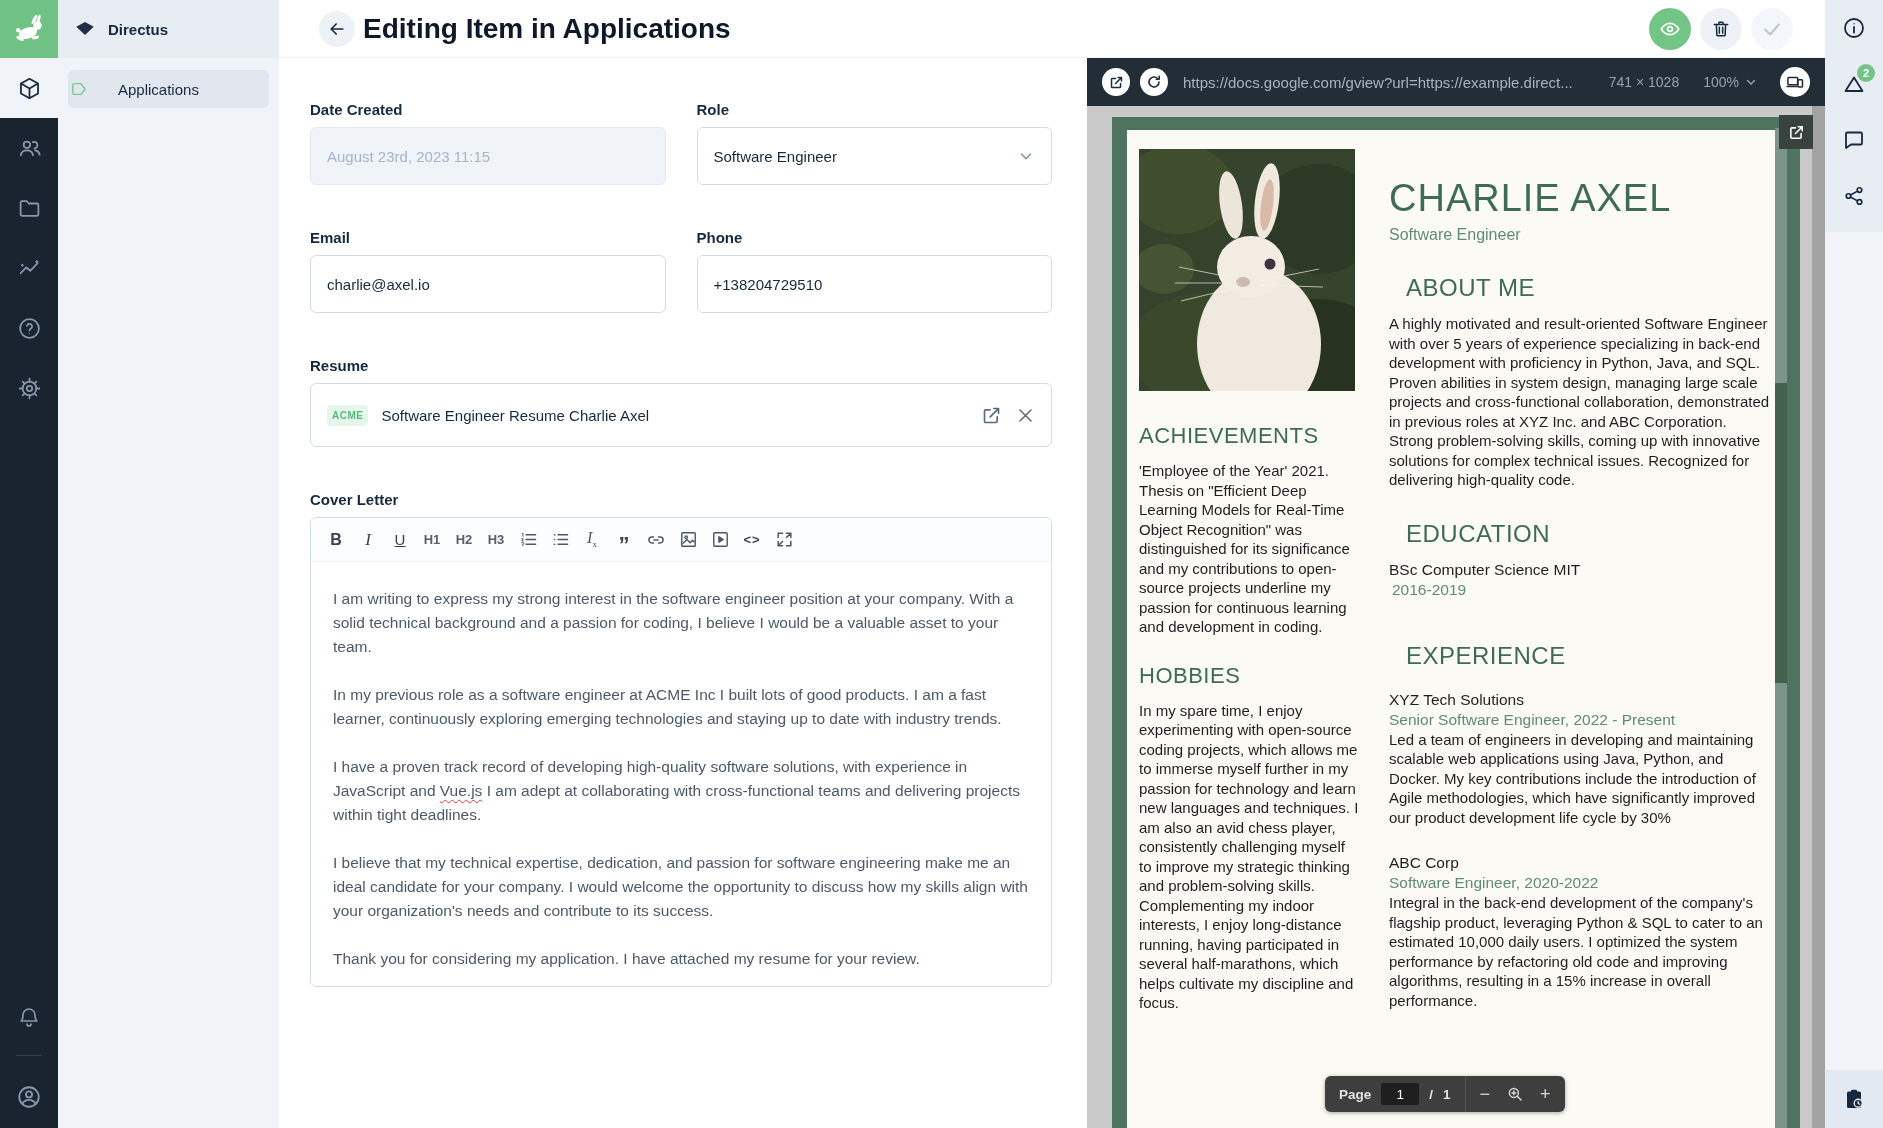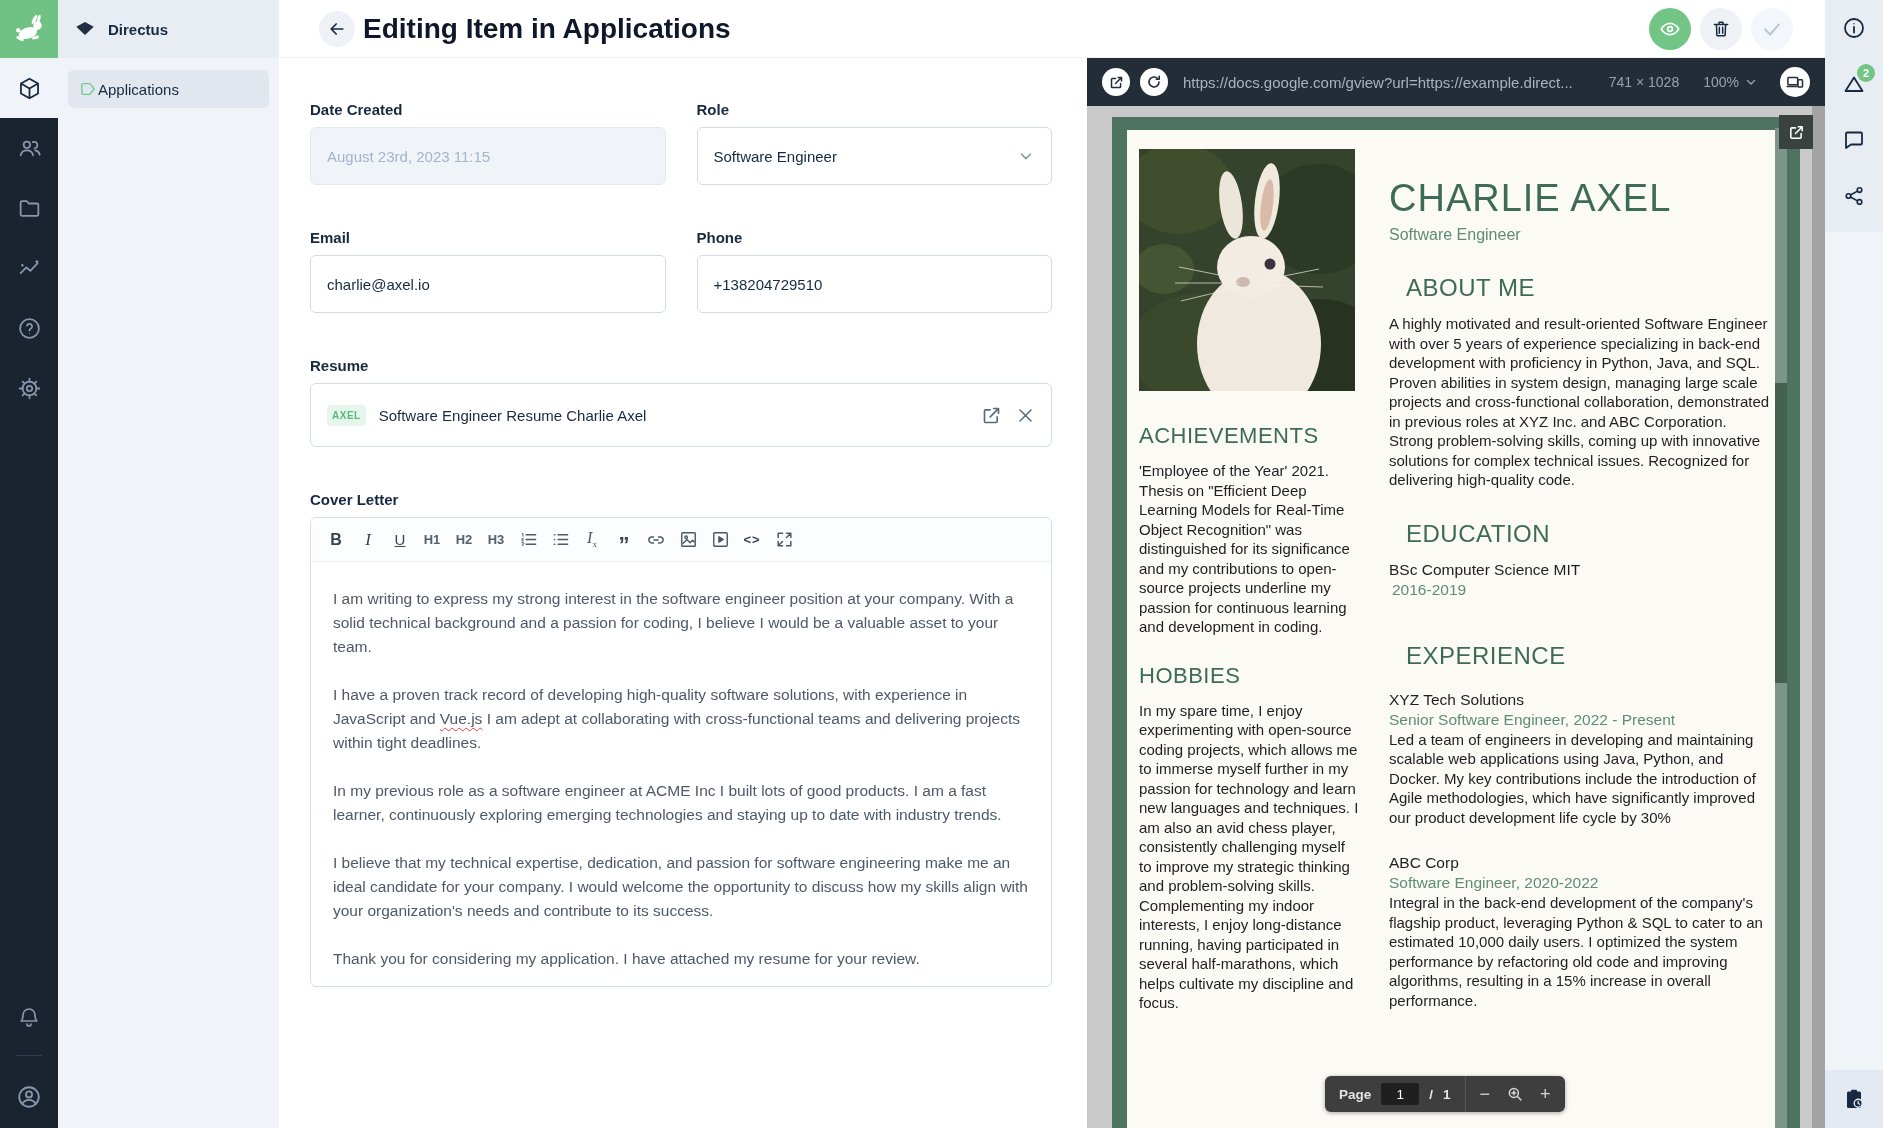--- a/index.html
+++ b/index.html
@@ -16,21 +16,21 @@
   .module-bottom { position:absolute; bottom:0; left:0; width:58px; display:flex; flex-direction:column; align-items:center; }
   .mod-divider { width:26px; height:1px; background:#303c50; margin:10px 0; }
   .mb-icon { width:58px; height:56px; display:flex; align-items:center; justify-content:center; }
 
   
   .nav { width:221px; background:#f0f4f9; flex:none; display:flex; flex-direction:column; }
   .nav-header { height:58px; background:#e8ecf3; display:flex; align-items:center; padding:0 16px; gap:12px;
                 color:#172940; font-size:15px; font-weight:600;text-align:center; }
   .nav-body { padding:12px 10px; }
   .nav-item { height:38px; border-radius:6px; background:#e2e7ef; display:flex; align-items:center;
-              gap:0; padding:0 10px; color:#172940; font-size:15px; font-weight:500; cursor:pointer; }
+              gap:29px; padding:0 1px; color:#172940; font-size:15px; font-weight:500; cursor:pointer; }
 
   
   .center { flex:1; display:flex; flex-direction:column; min-width:0; }
   .header { height:58px; background:#fff; border-bottom:1px solid #eef1f6; display:flex; align-items:center;
             padding:0 32px 0 40px; flex:none; }
   .back-btn { width:36px; height:36px; border-radius:50%; background:#eef2f7; display:flex; align-items:center;
               justify-content:center; color:#172940; cursor:pointer; flex:none; }
   .page-title { margin-left:8px; font-size:28px; font-weight:700; color:#0f172a; white-space:nowrap; }
   .header-actions { margin-left:auto; display:flex; gap:9px; }
   .action-btn { width:42px; height:42px; border-radius:50%; display:flex; align-items:center; justify-content:center; cursor:pointer; }
@@ -318,21 +318,21 @@
           </div>
           <div class="f-group">
             <div class="f-label">Phone</div>
             <input class="field" value="+138204729510" style="">
           </div>
         </div>
 
         <div class="f-group">
           <div class="f-label">Resume</div>
           <div class="file-field">
-            <span class="docx-chip">AXEL</span>
+            <span class="docx-chip">ACME</span>
             <span class="file-name">Software Engineer Resume Charlie Axel</span>
             <span class="file-actions">
               <span class="fa-btn">
                 <span>
                   <svg width="21" height="21" viewBox="0 0 24 24" fill="none" stroke="currentColor" stroke-width="1.9" stroke-linecap="round" stroke-linejoin="round">
                     <path d="M18.5 13.5v5.2c0 .7-.6 1.3-1.3 1.3H5.3c-.7 0-1.3-.6-1.3-1.3V6.8c0-.7.6-1.3 1.3-1.3h5.2M14.5 4h5.5v5.5M19.5 4.5l-9 9"></path>
                   </svg>
                 </span>
               </span>
               <span class="fa-btn">
@@ -407,22 +407,22 @@
               <div class="tb-btn">
                 <span>
                   <svg width="19" height="19" viewBox="0 0 24 24" fill="none" stroke="currentColor" stroke-width="1.9" stroke-linecap="round" stroke-linejoin="round">
                     <path d="M14.5 4H20v5.5M20 4l-5.5 5.5M9.5 20H4v-5.5M4 20l5.5-5.5M20 14.5V20h-5.5M4 9.5V4h5.5"></path>
                   </svg>
                 </span>
               </div>
             </div>
             <div class="editor-body">
               <p>I am writing to express my strong interest in the software engineer position at your company. With a solid technical background and a passion for coding, I believe I would be a valuable asset to your team.</p>
+              <p>In my previous role as a software engineer at ACME Inc I built lots of good products. I am a fast learner, continuously exploring emerging technologies and staying up to date with industry trends.</p>
               <p><span>I have a proven track record of developing high-quality software solutions, with experience in JavaScript and </span><span class="squiggle">Vue.js</span><span> I am adept at collaborating with cross-functional teams and delivering projects within tight deadlines.</span></p>
-              <p>In my previous role as a software engineer at ACME Inc I built lots of good products. I am a fast learner, continuously exploring emerging technologies and staying up to date with industry trends.</p>
               <p>I believe that my technical expertise, dedication, and passion for software engineering make me an ideal candidate for your company. I would welcome the opportunity to discuss how my skills align with your organization's needs and contribute to its success.</p>
               <p>Thank you for considering my application. I have attached my resume for your review.</p>
             </div>
           </div>
         </div>
       </div>
 
       <div class="preview">
         <div class="urlbar">
           <div class="circle-btn">

